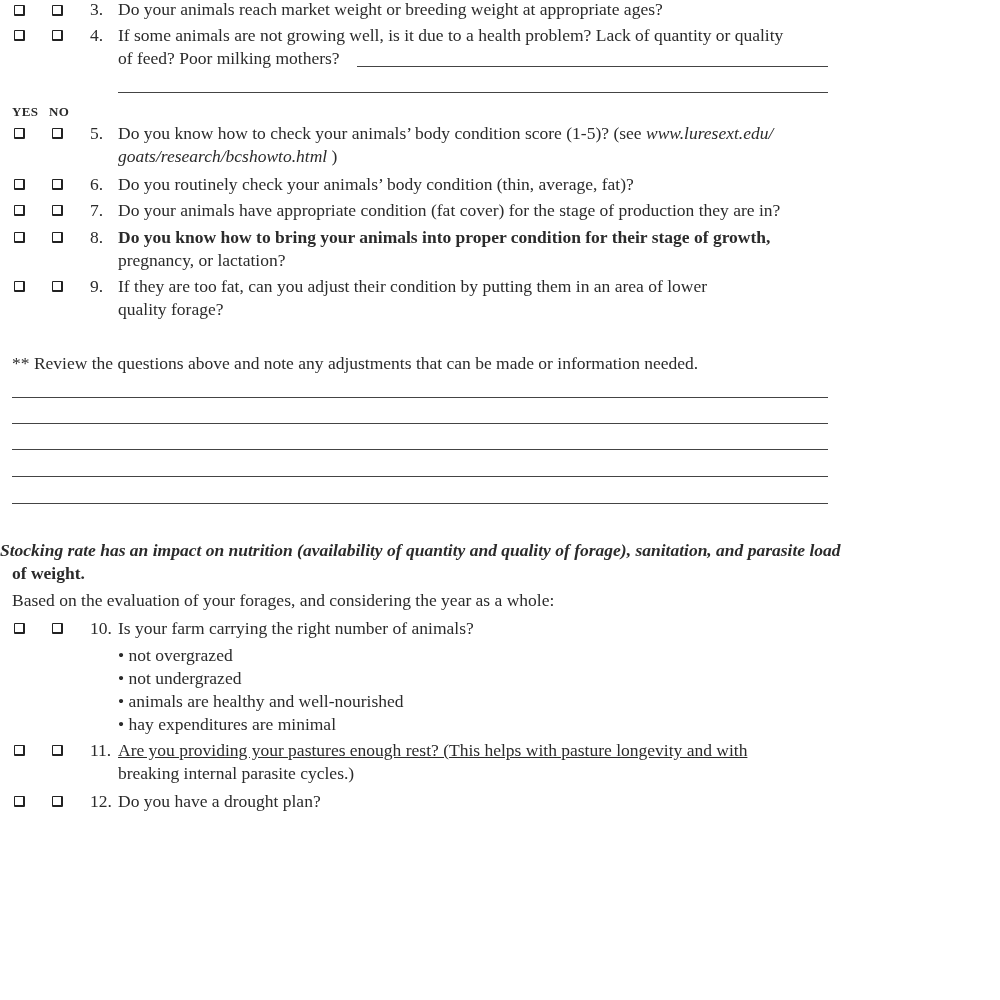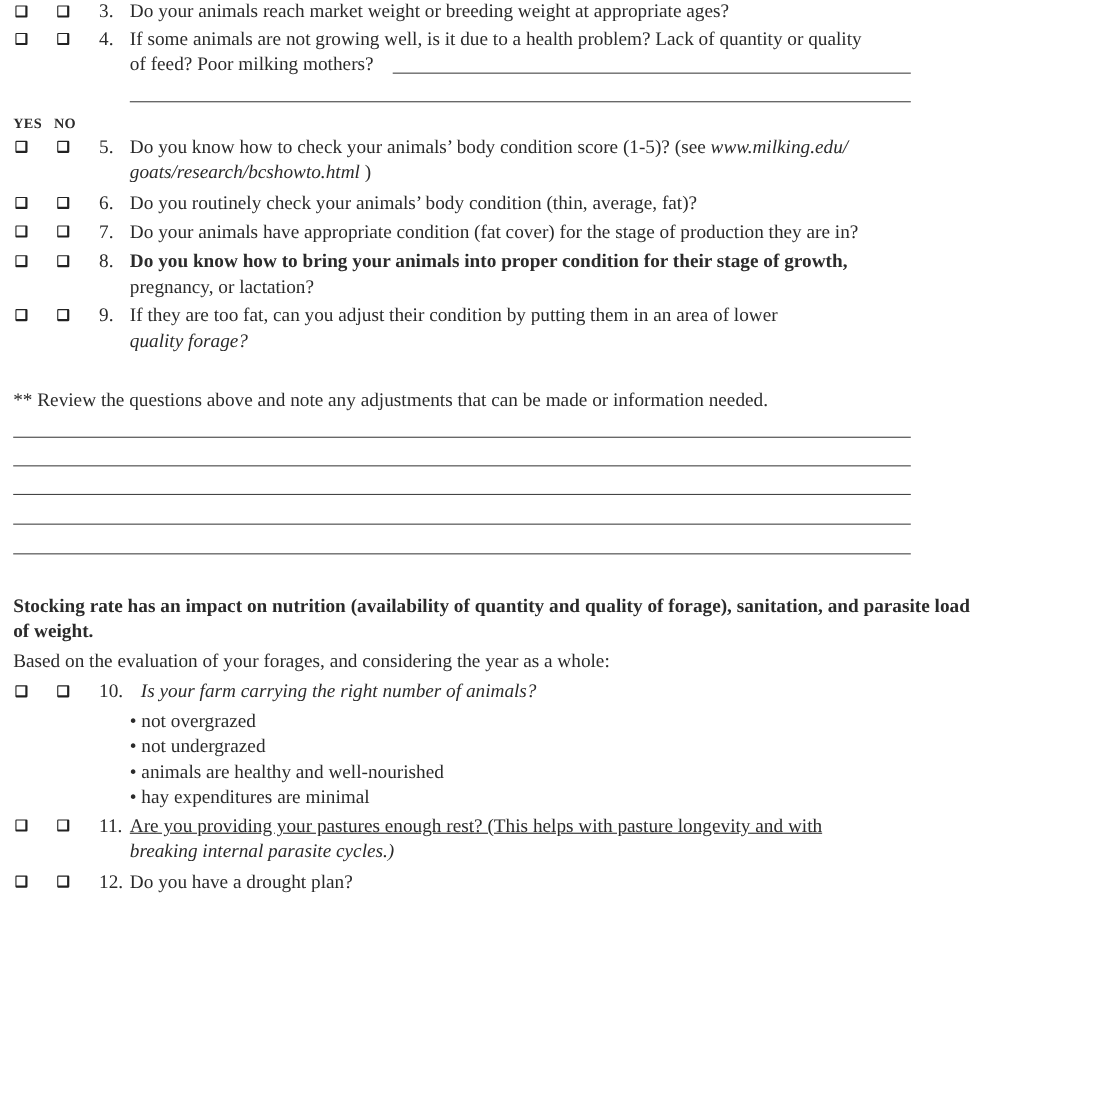--- a/index.html
+++ b/index.html
@@ -73,21 +73,21 @@
 </div>
 
 <div class="yesno" style="left:12px;top:104px;">YES</div>
 <div class="yesno" style="left:49px;top:104px;text-align:center;">NO</div>
 
 <div>
   <div class="cb" style="left:14px;top:128px;"></div>
   <div class="cb" style="left:52px;top:128px;"></div>
   <div class="num" style="left:90px;top:122px;">5.</div>
   <div class="line" style="left:118px;top:122px;">
-    <span>Do you know how to check your animals’ body condition score (1-5)?  (see </span><span class="ital">www.milking.edu/</span>
+    <span>Do you know how to check your animals’ body condition score (1-5)?  (see </span><span class="ital">www.luresext.edu/</span>
   </div>
   <div class="line" style="left:118px;top:145px;">
     <span class="ital">goats/research/bcshowto.html</span><span> )</span>
   </div>
 </div>
 
 <div>
   <div class="cb" style="left:14px;top:179px;"></div>
   <div class="cb" style="left:52px;top:179px;"></div>
   <div class="num" style="left:90px;top:173px;">6.</div>
@@ -107,51 +107,51 @@
   <div class="num" style="left:90px;top:226px;">8.</div>
   <div class="line" style="left:118px;top:226px;font-weight:bold;">Do you know how to bring your animals into proper condition for their stage of growth,</div>
   <div class="line" style="left:118px;top:249px;text-align:right;">pregnancy, or lactation?</div>
 </div>
 
 <div>
   <div class="cb" style="left:14px;top:281px;"></div>
   <div class="cb" style="left:52px;top:281px;"></div>
   <div class="num" style="left:90px;top:275px;">9.</div>
   <div class="line" style="left:118px;top:275px;">If they are too fat, can you adjust their condition by putting them in an area of lower</div>
-  <div class="line" style="left:118px;top:298px;font-style:italic;">quality forage?</div>
+  <div class="line" style="left:118px;top:298px;">quality forage?</div>
 </div>
 
 <div class="line" style="left:12px;top:352px;">** Review the questions above and note any adjustments that can be made or information needed.</div>
 <div class="rule" style="left:12px;top:397px;width:816px;"></div>
 <div class="rule" style="left:12px;top:423px;width:816px;"></div>
 <div class="rule" style="left:12px;top:449px;width:816px;"></div>
 <div class="rule" style="left:12px;top:476px;width:816px;"></div>
 <div class="rule" style="left:12px;top:503px;width:816px;"></div>
 
-<div class="line bold" style="left:12px;top:539px;">Stocking rate has an impact on nutrition (availability of quantity and quality of forage), sanitation, and parasite load</div>
+<div class="line bold" style="left:0;top:539px;font-style:italic;">Stocking rate has an impact on nutrition (availability of quantity and quality of forage), sanitation, and parasite load</div>
 <div class="line bold" style="left:12px;top:562px;">of weight.</div>
 <div class="line" style="left:12px;top:589px;">Based on the evaluation of your forages, and considering the year as a whole:</div>
 
 <div>
   <div class="cb" style="left:14px;top:623px;"></div>
   <div class="cb" style="left:52px;top:623px;"></div>
   <div class="num" style="left:90px;top:617px;">10.</div>
-  <div class="line" style="left:128px;top:617px;font-style:italic;">Is your farm carrying the right number of animals?</div>
+  <div class="line" style="left:118px;top:617px;">Is your farm carrying the right number of animals?</div>
   <div class="line" style="left:118px;top:644px;">• not overgrazed</div>
   <div class="line" style="left:118px;top:667px;">• not undergrazed</div>
   <div class="line" style="left:118px;top:690px;">• animals are healthy and well-nourished</div>
   <div class="line" style="left:118px;top:713px;">• hay expenditures are minimal</div>
 </div>
 
 <div>
   <div class="cb" style="left:14px;top:745px;"></div>
   <div class="cb" style="left:52px;top:745px;"></div>
   <div class="num" style="left:90px;top:739px;">11.</div>
   <div class="line" style="left:118px;top:739px;text-decoration:underline;">Are you providing your pastures enough rest? (This helps with pasture longevity and with</div>
-  <div class="line" style="left:118px;top:762px;font-style:italic;">breaking internal parasite cycles.)</div>
+  <div class="line" style="left:118px;top:762px;">breaking internal parasite cycles.)</div>
 </div>
 
 <div>
   <div class="cb" style="left:14px;top:796px;"></div>
   <div class="cb" style="left:52px;top:796px;"></div>
   <div class="num" style="left:90px;top:790px;">12.</div>
   <div class="line" style="left:118px;top:790px;">Do you have a drought plan?</div>
 </div>
 
 </body></html>

